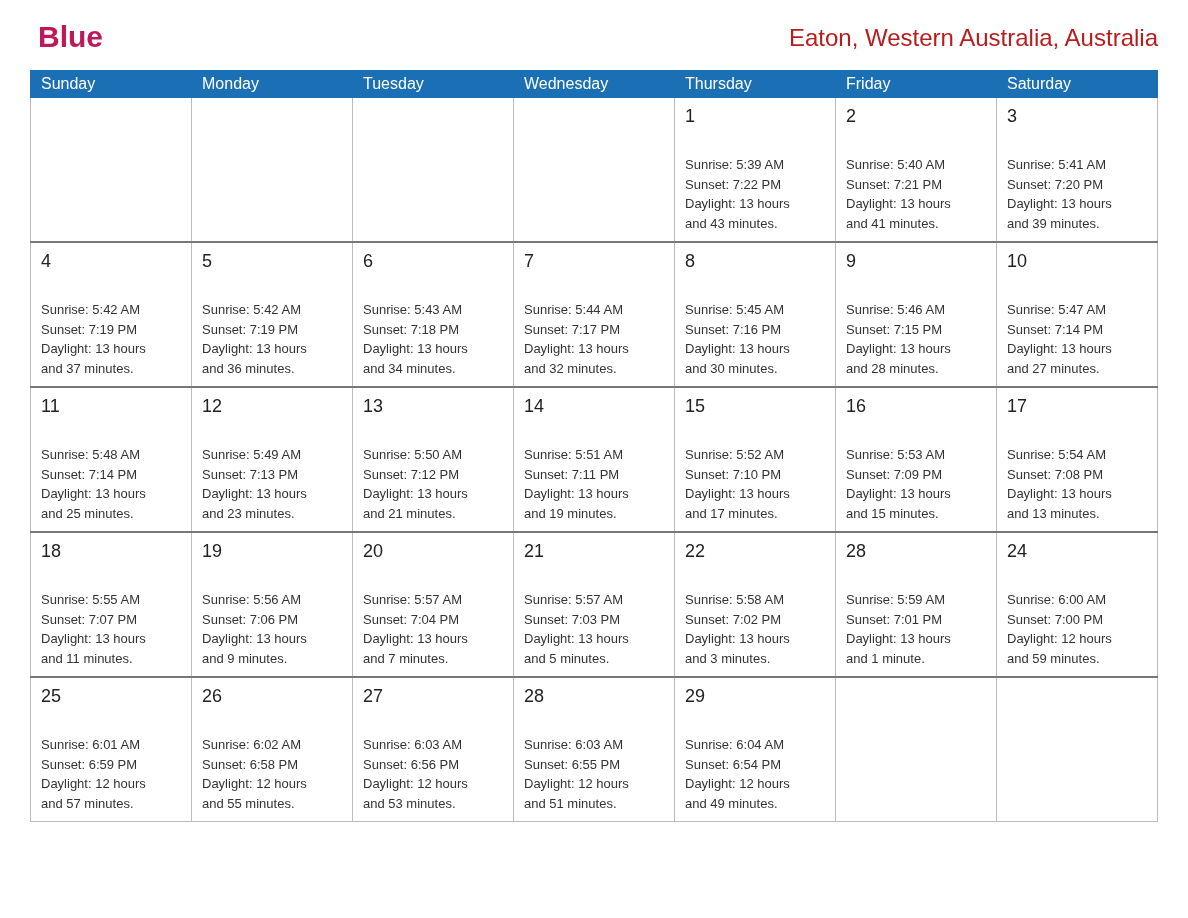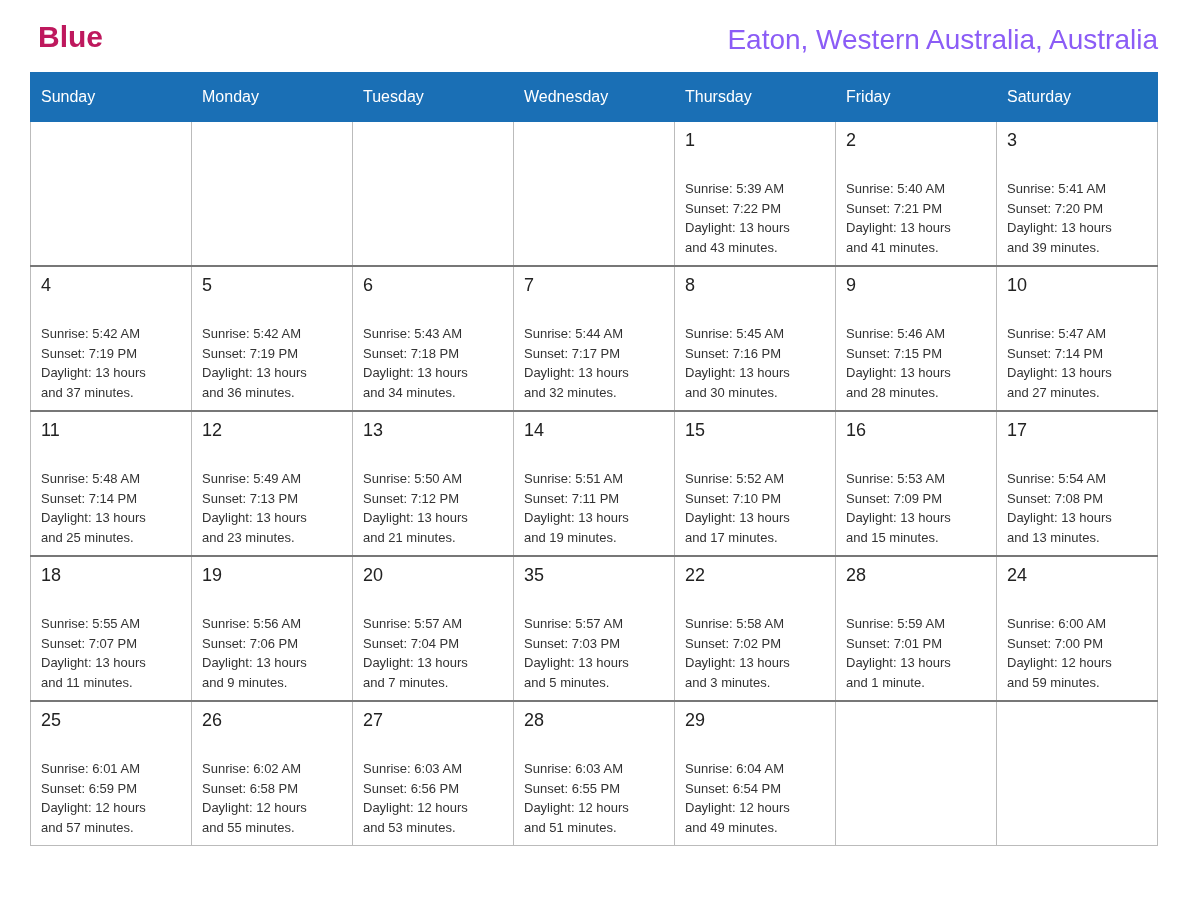--- a/index.html
+++ b/index.html
@@ -19,35 +19,35 @@
     .title-block {
       text-align: right;
     }
     .month-title {
       font-size: 52px;
       font-weight: normal;
       color: #222;
       line-height: 1.1;
     }
     .location {
-      font-size: 28px;
-      color: #8b5cf6;
+      font-size: 24px;
+      color: #b91c1c;
       margin-top: 4px;
     }
     .calendar {
       width: 100%;
       border-collapse: collapse;
       border: 1px solid #999;
     }
     .calendar th {
       background-color: #1a6fb5;
       color: #fff;
       font-size: 16px;
       font-weight: normal;
-      padding: 15px 10px;
+      padding: 4px 10px;
       text-align: left;
       border: 1px solid #1a6fb5;
       margin-left: 28px;
     }
     .calendar td {
       vertical-align: top;
       padding: 8px 10px;
       border: 1px solid #bbb;
       width: 14.28%;
       font-size: 13px;
@@ -207,21 +207,21 @@
         </td>
         <td>
           <span class="day-number">19</span>
           <div class="day-info">Sunrise: 5:56 AM<br>Sunset: 7:06 PM<br>Daylight: 13 hours<br>and 9 minutes.</div>
         </td>
         <td>
           <span class="day-number">20</span>
           <div class="day-info">Sunrise: 5:57 AM<br>Sunset: 7:04 PM<br>Daylight: 13 hours<br>and 7 minutes.</div>
         </td>
         <td>
-          <span class="day-number">35</span>
+          <span class="day-number">21</span>
           <div class="day-info">Sunrise: 5:57 AM<br>Sunset: 7:03 PM<br>Daylight: 13 hours<br>and 5 minutes.</div>
         </td>
         <td>
           <span class="day-number">22</span>
           <div class="day-info">Sunrise: 5:58 AM<br>Sunset: 7:02 PM<br>Daylight: 13 hours<br>and 3 minutes.</div>
         </td>
         <td>
           <span class="day-number">28</span>
           <div class="day-info">Sunrise: 5:59 AM<br>Sunset: 7:01 PM<br>Daylight: 13 hours<br>and 1 minute.</div>
         </td>

